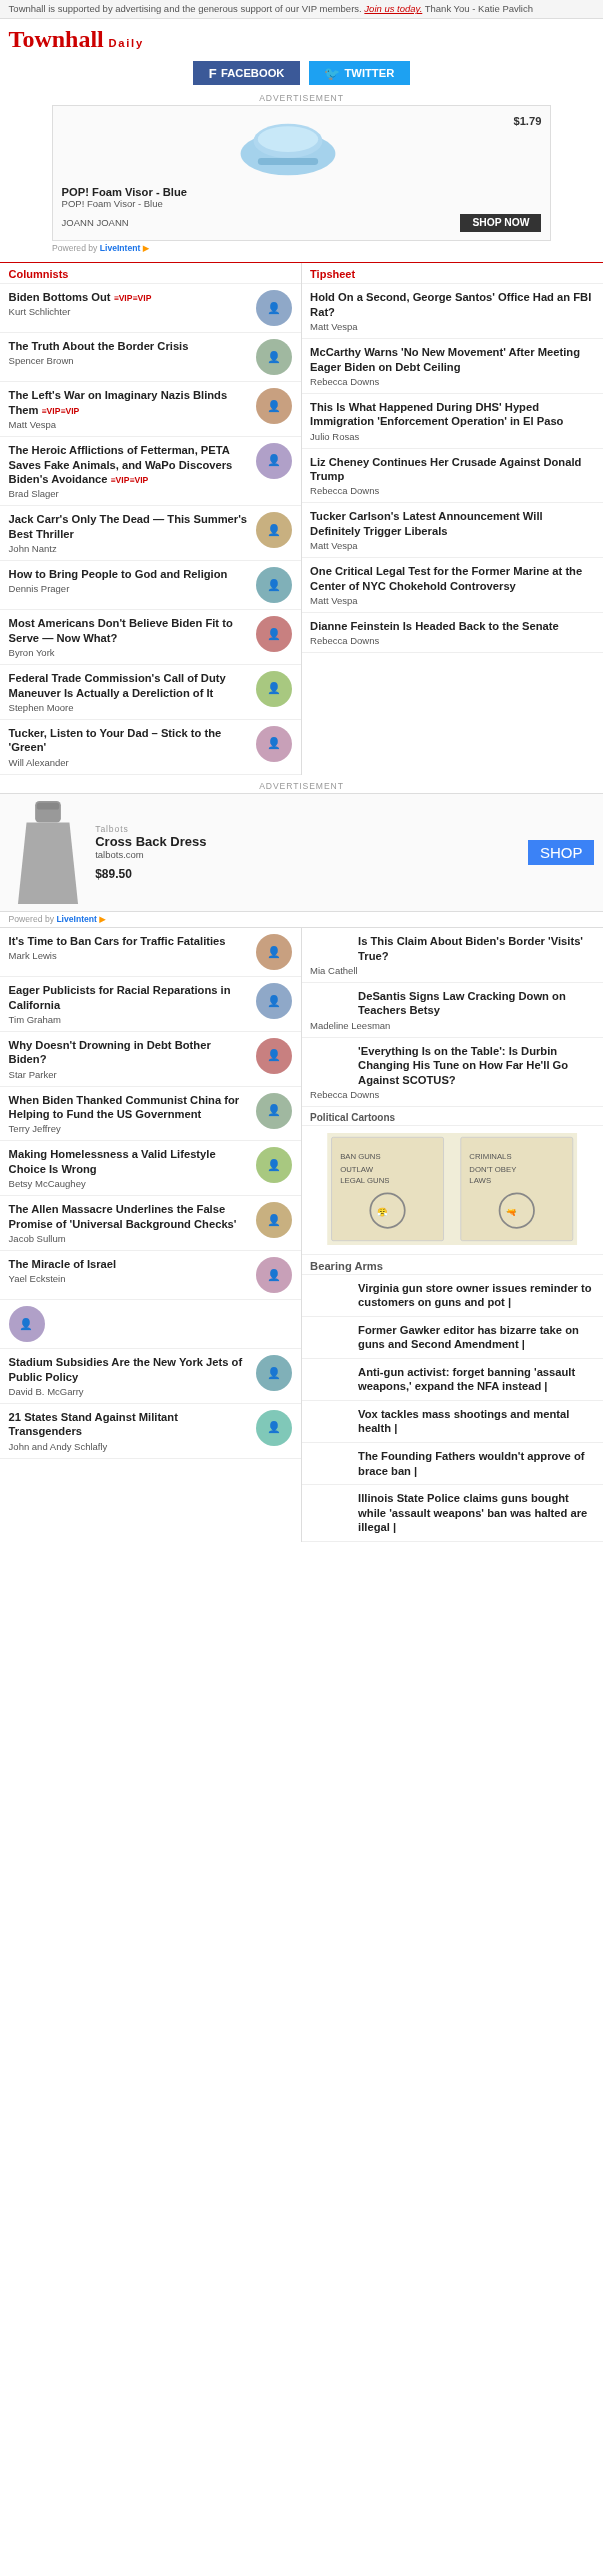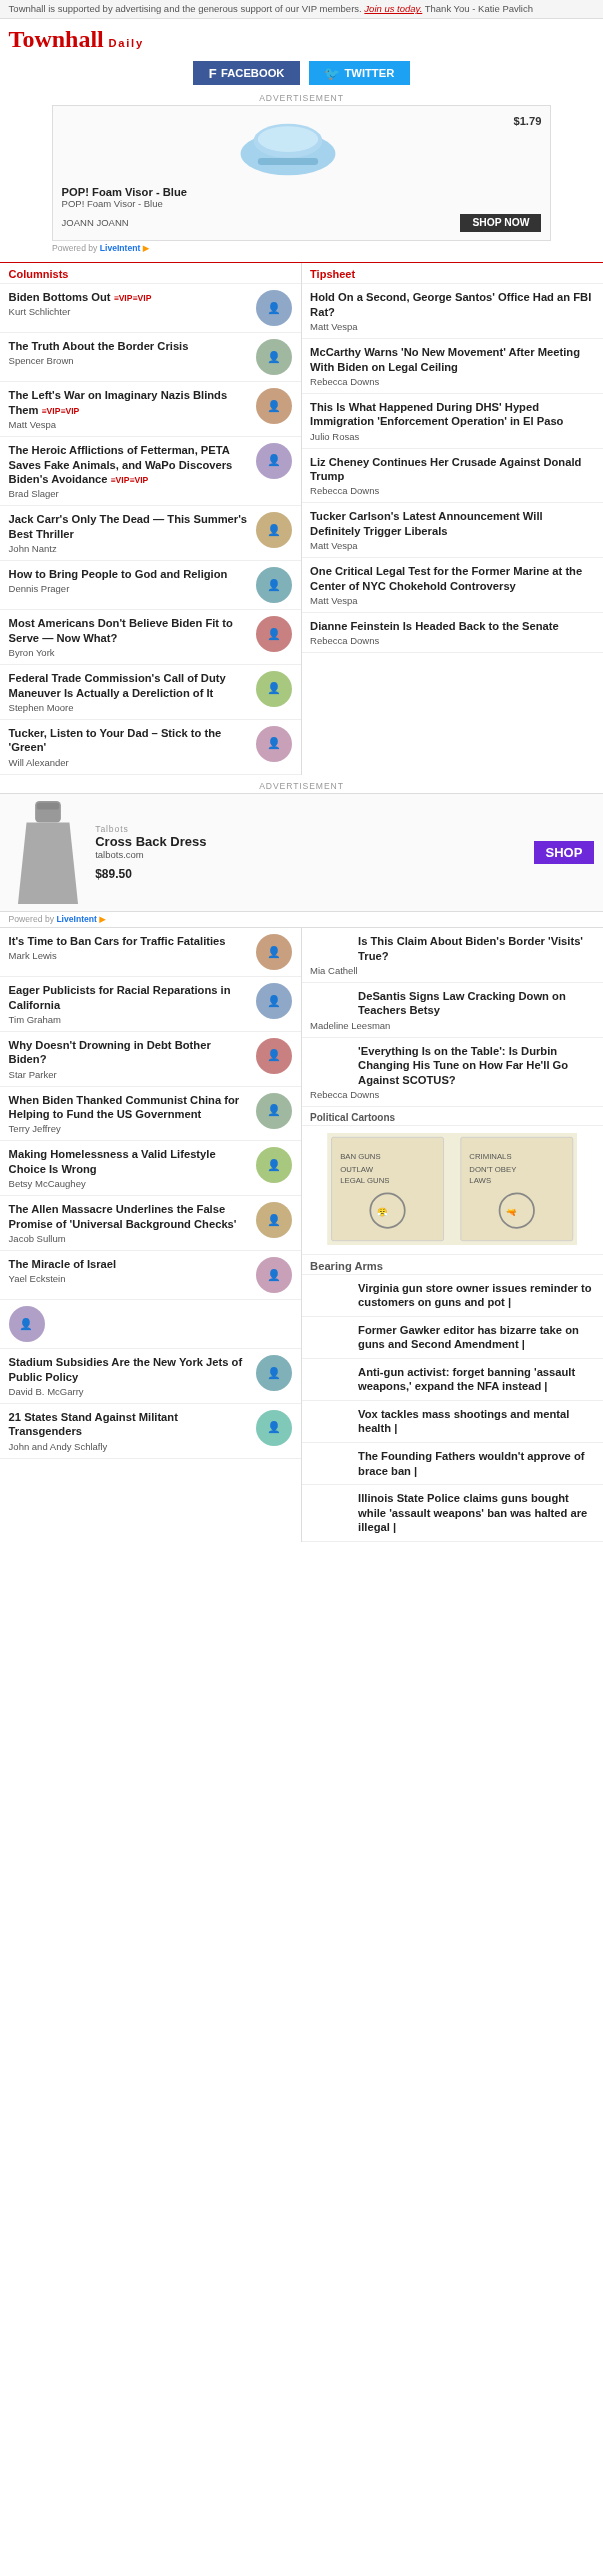--- a/index.html
+++ b/index.html
@@ -219,21 +219,21 @@
   </div>
 
   <div class="tipsheet-section">
     <div class="section-header">Tipsheet</div>
     <div id="tipsheet-list">
         <div class="tip-item">
     <div class="tip-title" style="cursor:pointer;">Hold On a Second, George Santos' Office Had an FBI Rat?</div>
     <div class="tip-author">Matt Vespa</div>
   </div>
         <div class="tip-item">
-    <div class="tip-title" style="cursor:pointer;">McCarthy Warns 'No New Movement' After Meeting With Biden on Legal Ceiling</div>
+    <div class="tip-title" style="cursor:pointer;">McCarthy Warns 'No New Movement' After Meeting Eager Biden on Debt Ceiling</div>
     <div class="tip-author">Rebecca Downs</div>
   </div>
         <div class="tip-item">
     <div class="tip-title" style="cursor:pointer;">This Is What Happened During DHS' Hyped Immigration 'Enforcement Operation' in El Paso</div>
     <div class="tip-author">Julio Rosas</div>
   </div>
         <div class="tip-item">
     <div class="tip-title" style="cursor:pointer;">Liz Cheney Continues Her Crusade Against Donald Trump</div>
     <div class="tip-author">Rebecca Downs</div>
   </div>
@@ -260,21 +260,21 @@
     <rect x="30" y="0" width="30" height="25" rx="5" fill="#999"></rect>
     <polygon points="20,25 70,25 80,120 10,120" fill="#aaa"></polygon>
     <rect x="32" y="2" width="26" height="8" rx="3" fill="#888"></rect>
   </svg>
   <div style="flex:1;">
     <div style="font-size:8.6px;color:#999;letter-spacing:0.9px;">Talbots</div>
     <div style="font-size:13px;font-weight:bold;">Cross Back Dress</div>
     <div style="font-size:9.5px;color:#555;">talbots.com</div>
     <div style="font-size:12px;font-weight:bold;margin-top:6.9px;">$89.50</div>
   </div>
-  <button style="background:#6d28d9;color:#fff;padding:4.3px 12px;font-weight:bold;font-size:13px;border:none;cursor:pointer;">SHOP</button>
+  <button style="background:#3b82f6;color:#fff;padding:4.3px 12px;font-weight:normal;font-size:15px;border:none;cursor:pointer;">SHOP</button>
 </div>
 <div style="font-size:8.6px;color:#999;margin:1.7px 8.6px 3.4px;">
   <span>Powered by</span>
   <span style="color:#1a73e8;font-weight:bold;"> LiveIntent</span>
   <span style="color:#f90;">▶</span>
 </div>
 
 <div class="lower-section">
   <div class="left-col">
     <div id="lower-left-list">

